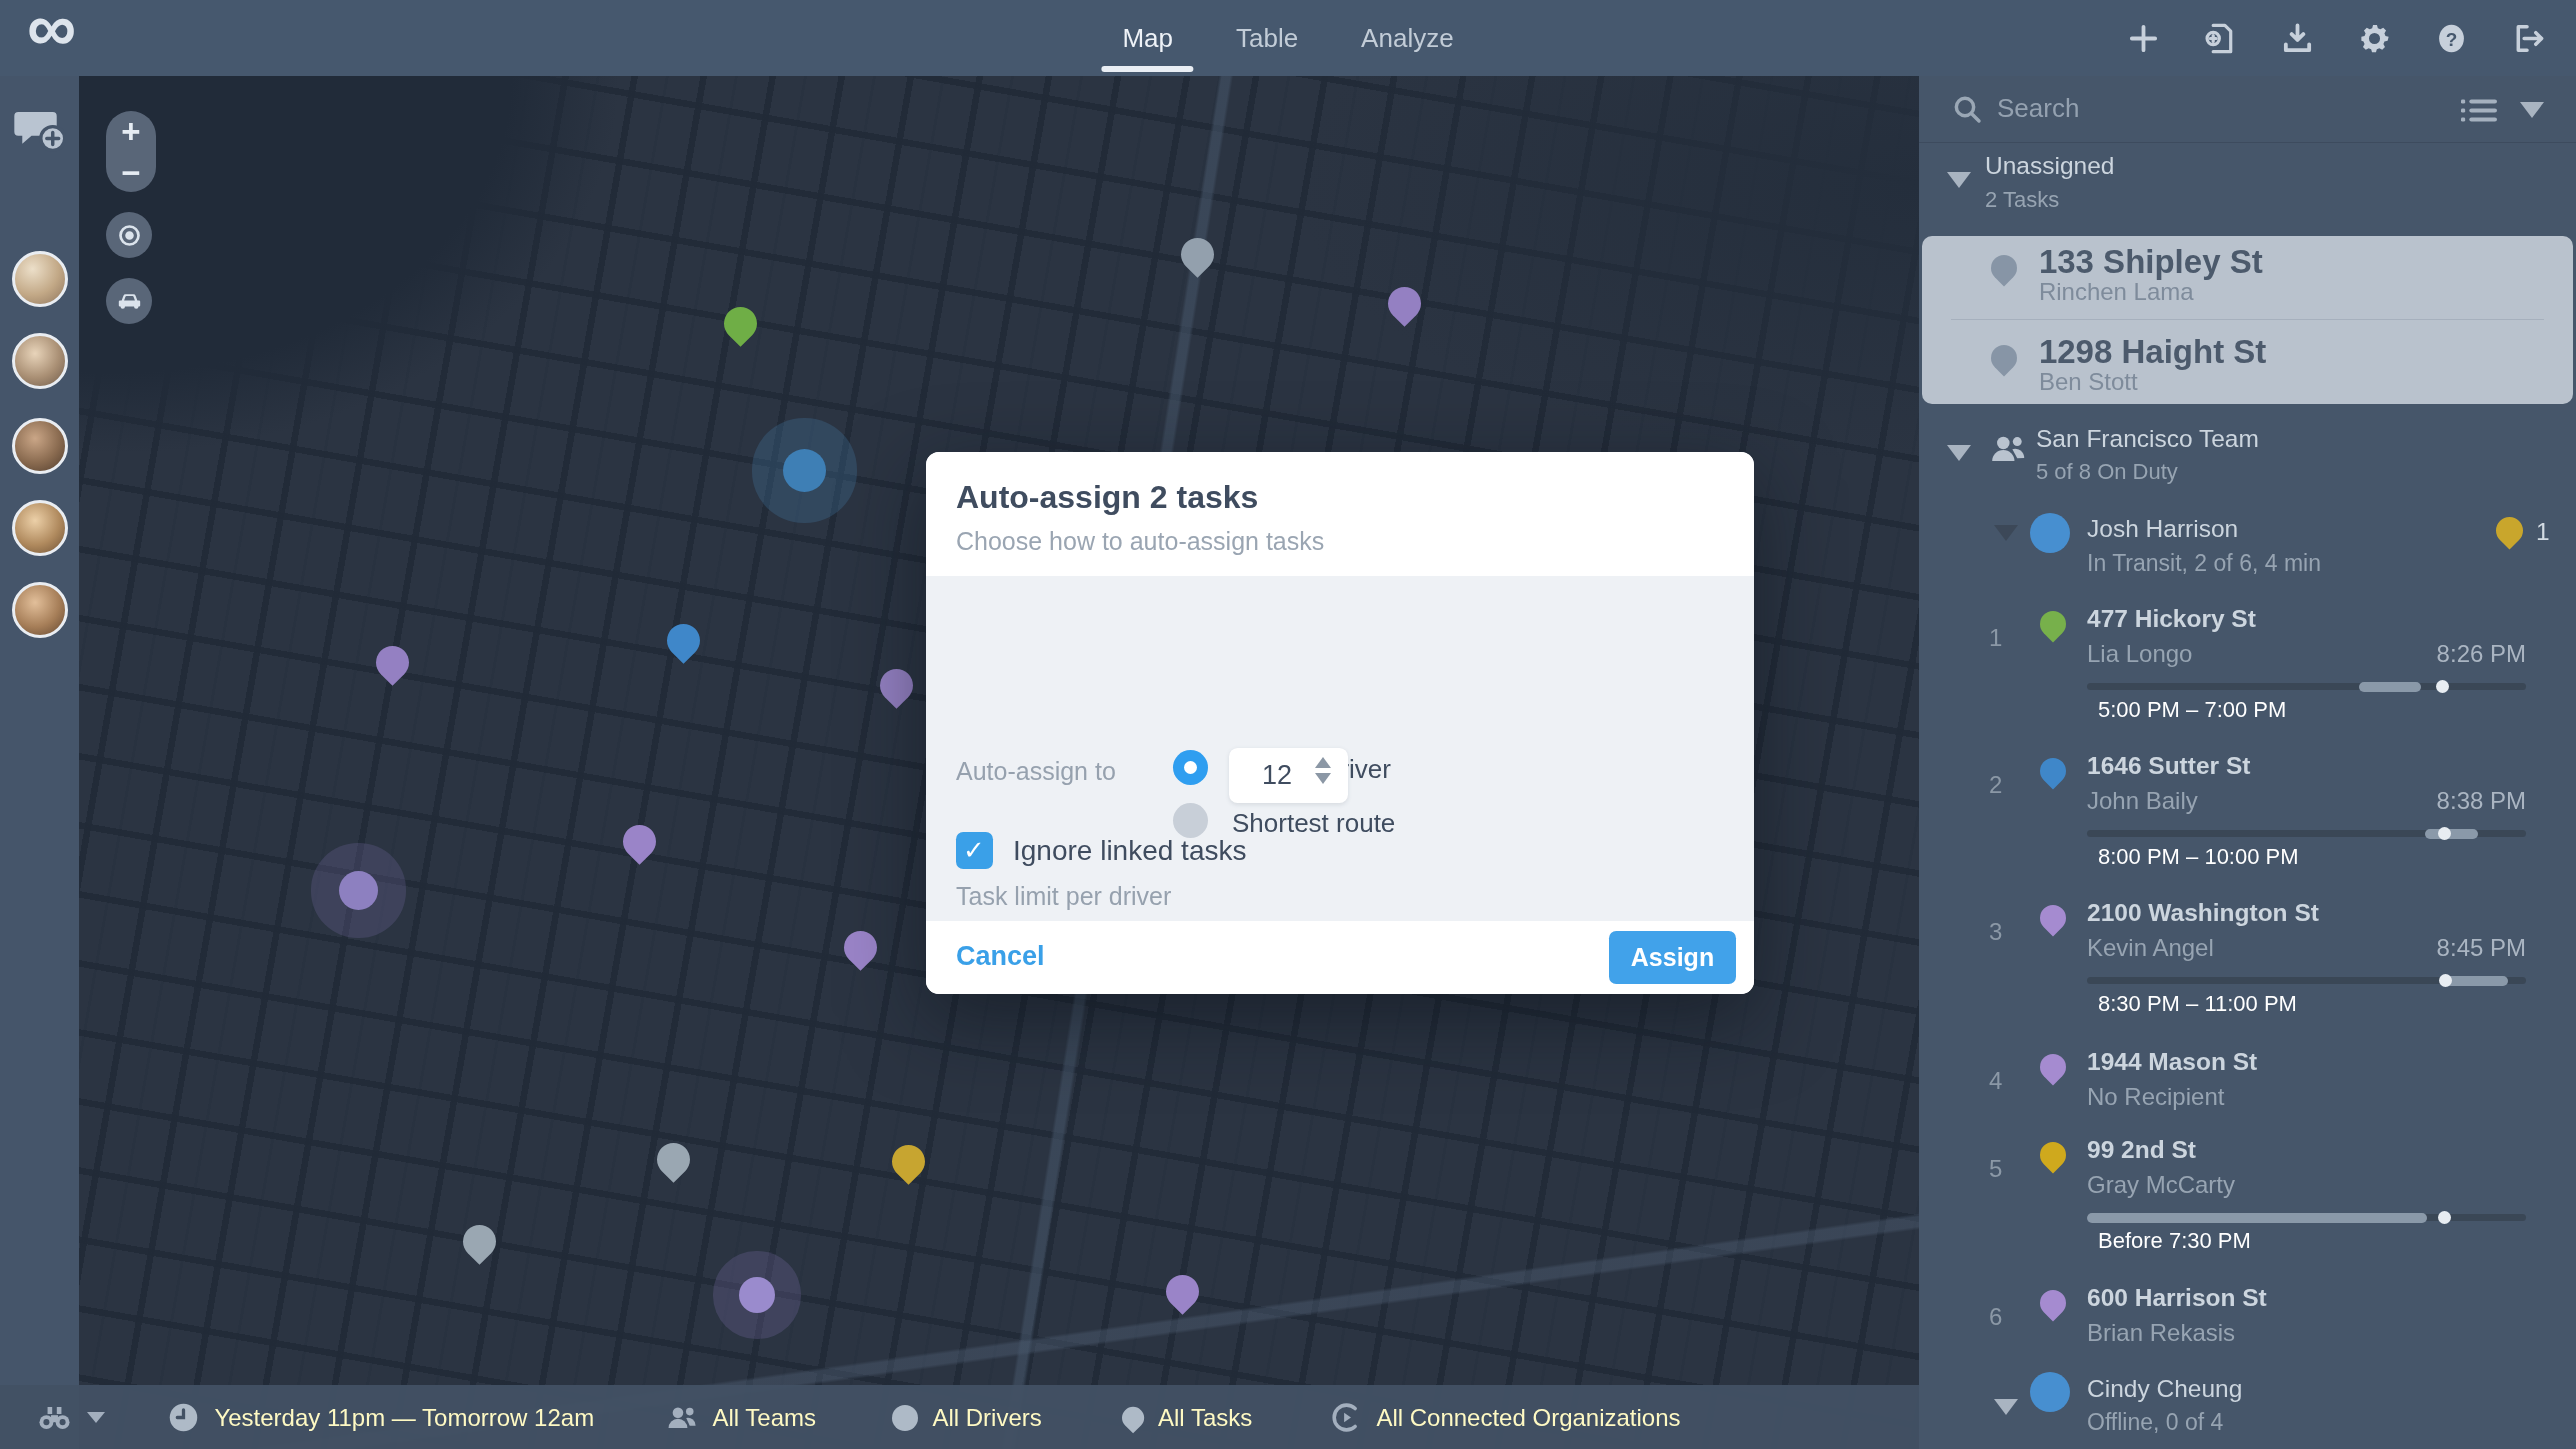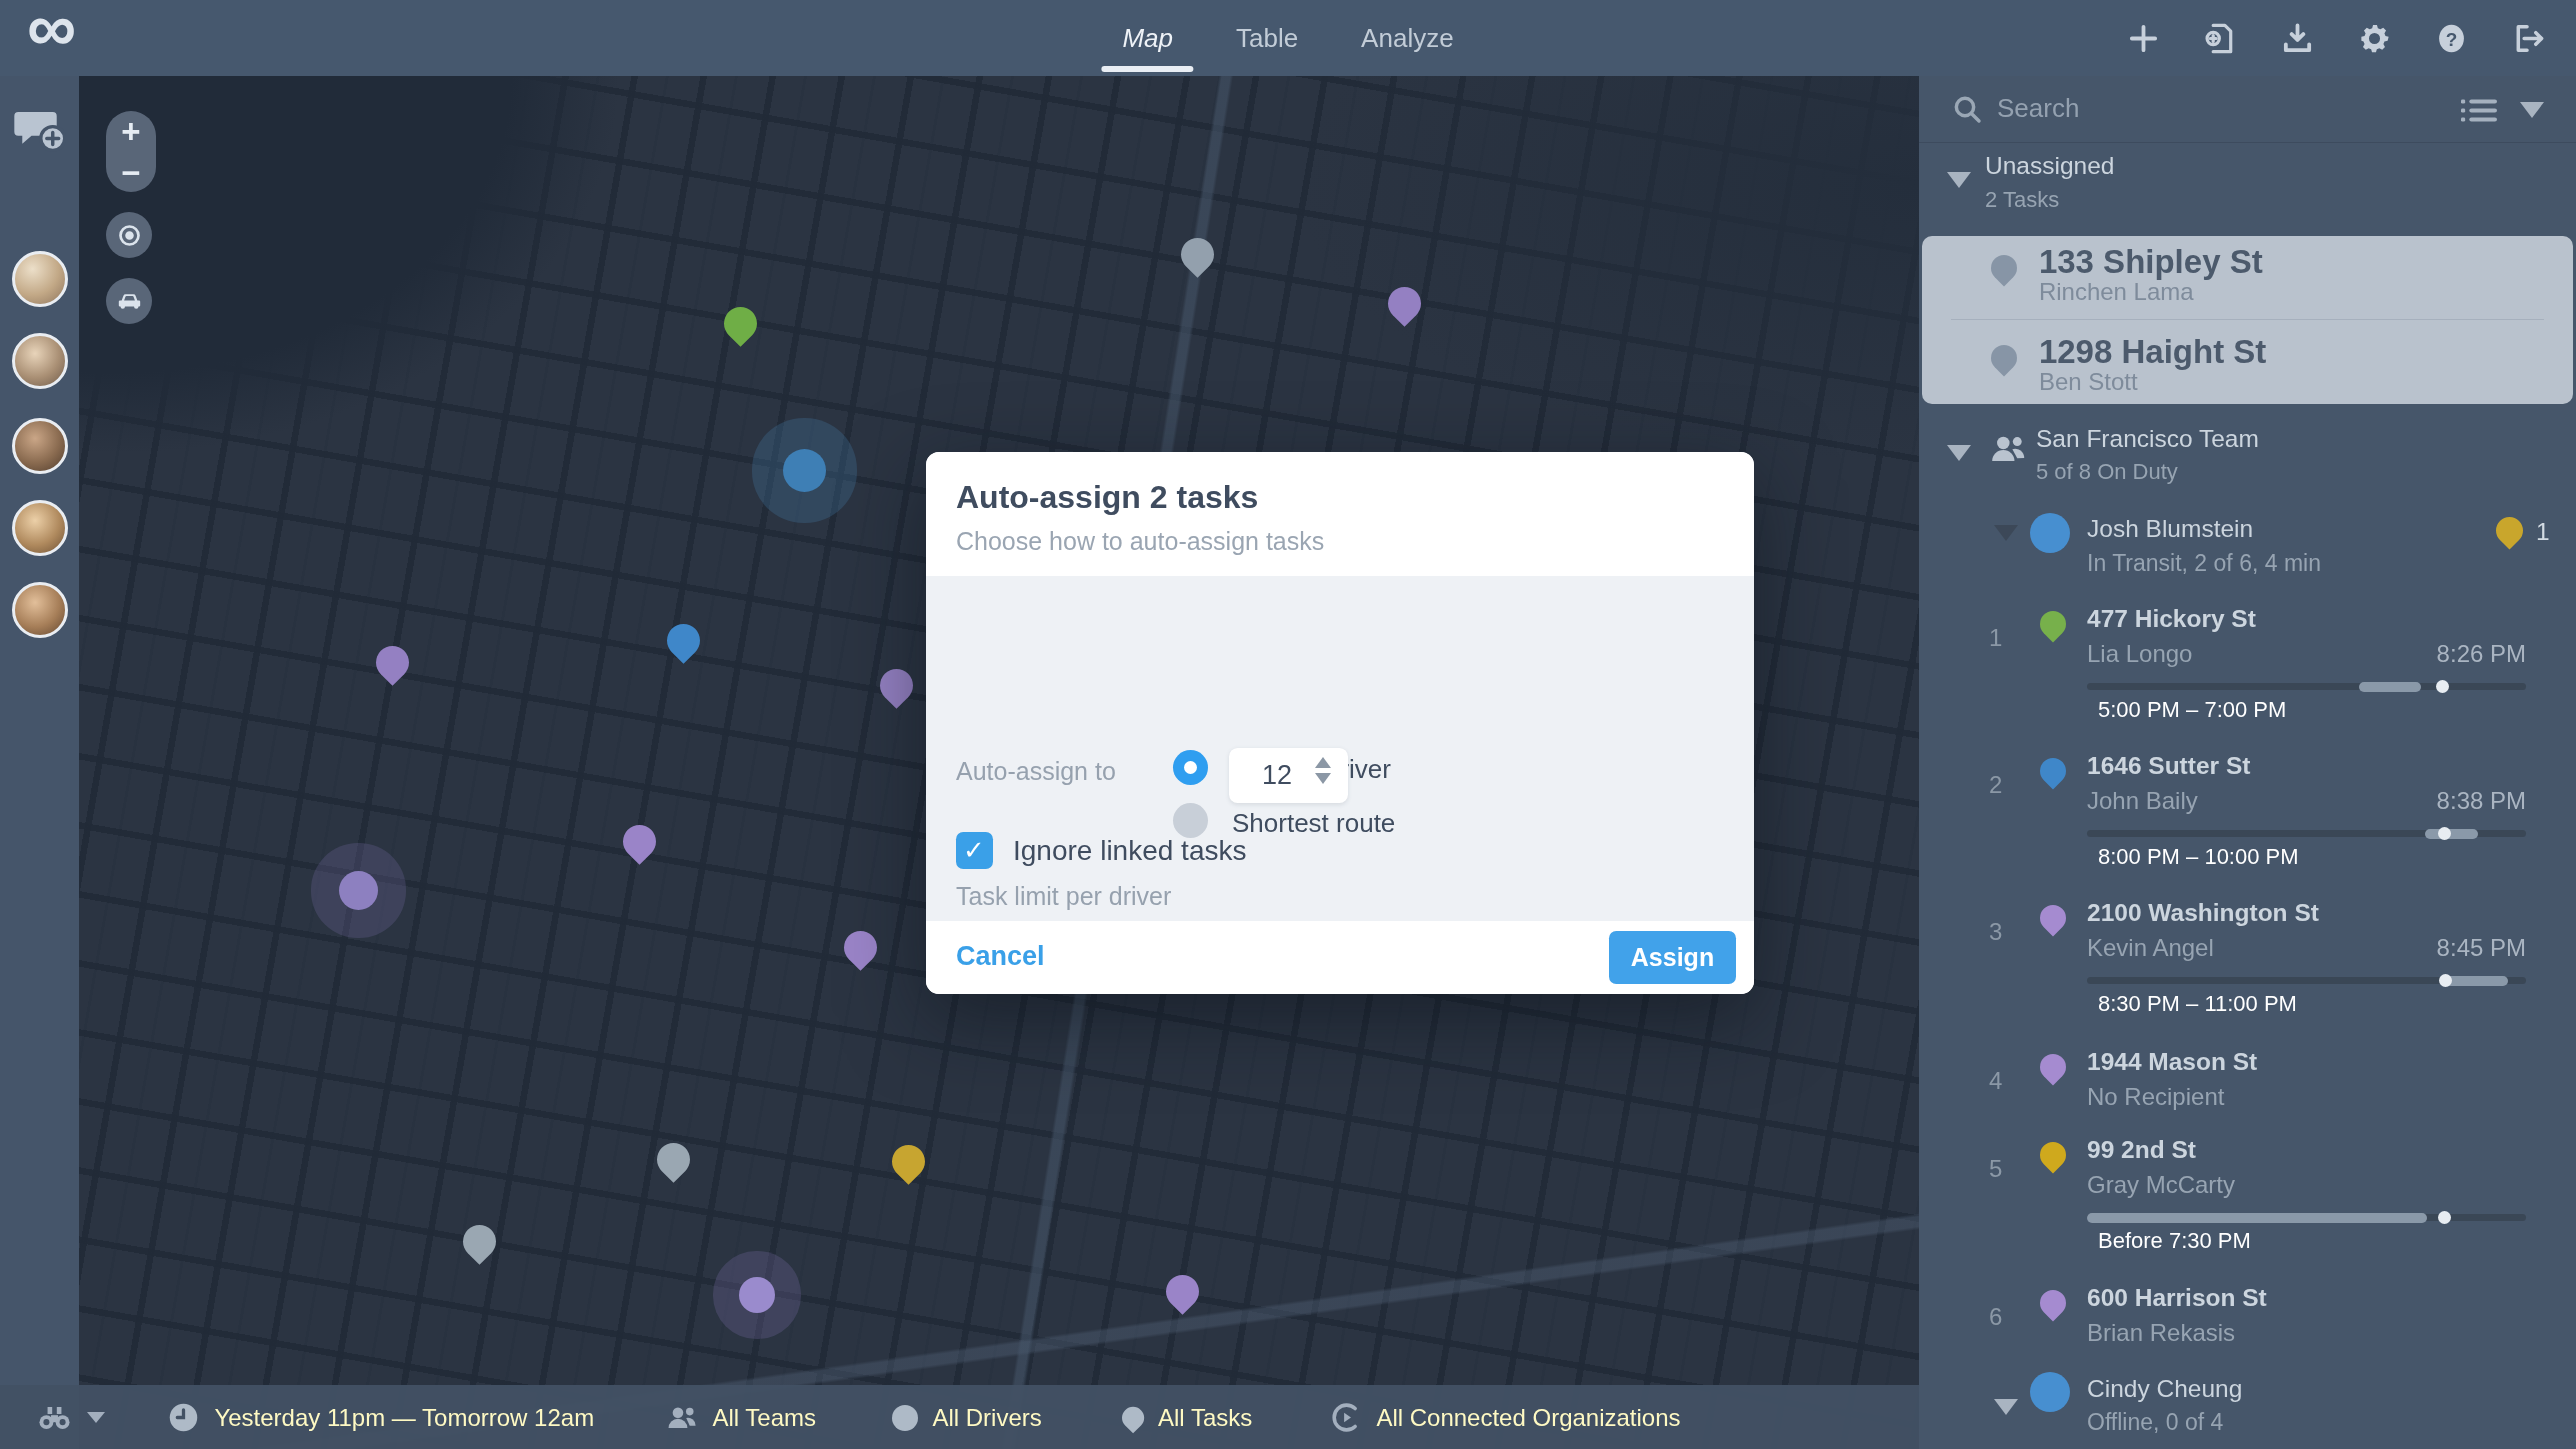--- a/index.html
+++ b/index.html
@@ -5,21 +5,21 @@
   html,body{margin:0;padding:0;background:#1b2430;}
   .app{position:relative;width:2576px;height:1450px;overflow:hidden;
        font-family:"Liberation Sans","DejaVu Sans",sans-serif;
        background:#2a3341;-webkit-font-smoothing:antialiased;}
 
   
   .topbar{position:absolute;left:0;top:0;right:0;height:76px;background:#46586e;z-index:30;}
   .logo{position:absolute;left:27px;top:-10px;font-size:69px;font-weight:bold;color:#dde4ec;line-height:76px;}
   .tabs{position:absolute;left:50%;transform:translateX(-50%);top:0;height:76px;display:flex;align-items:center;gap:63px;}
   .tab{position:relative;font-size:26px;color:#c2ccd7;height:76px;display:flex;align-items:center;cursor:pointer;}
-  .tab.active{color:#eef2f7;font-style:italic;}
+  .tab.active{color:#eef2f7;}
   .tab .underline{position:absolute;left:50%;transform:translateX(-50%);bottom:4.3px;width:92px;height:5.8px;border-radius:3.6px;background:#e9eef4;}
   .actions{position:absolute;right:29px;top:0;height:76px;display:flex;align-items:center;gap:40px;}
   .action{width:37px;height:37px;color:#c7d0db;display:flex;align-items:center;justify-content:center;}
   .action svg{width:35px;height:35px;}
 
   
   .rail{position:absolute;left:0;top:76px;bottom:0;width:79px;background:#45556a;z-index:20;}
   .chat-btn{position:absolute;left:13px;top:32px;width:53px;height:46px;color:#b9c4d1;}
   .avatar{position:absolute;left:11.5px;width:56px;height:56px;border-radius:50%;border:3.6px solid #e9edf2;box-sizing:border-box;}
 
@@ -328,21 +328,21 @@
           <path d="M3 21a8 8 0 0 1 16 0z"></path>
           <circle cx="21" cy="7" r="3.2"></circle>
           <path d="M17.5 12.5a6.5 6.5 0 0 1 8.5 6.3l-5 .2"></path>
         </svg>
     </span>
     <span class="gtitle" style="left:117px;top:349px">San Francisco Team</span>
     <span class="gsub" style="left:117px;top:383px">5 of 8 On Duty</span>
 
     <span class="tri-down tri-dark ghead-tri" style="left:75px;top:449px"></span>
     <span class="drv-avatar" style="left:111px;top:437px"></span>
-    <span class="dname" style="top:439px">Josh Blumstein</span>
+    <span class="dname" style="top:439px">Josh Harrison</span>
     <span class="dstatus" style="top:474px">In Transit, 2 of 6, 4 min</span>
     <span class="badge-pin" style="left:577px;top:441px"></span>
     <span class="badge-count" style="left:617px;top:442px">1</span>
 
     <div class="trow" style="top:529px">
       <span class="tnum">1</span>
       <span class="tpin" style="background:#77b04b"></span>
       <span class="taddr">477 Hickory St</span>
       <span class="trec">Lia Longo</span>
       <span class="teta">8:26 PM</span>

